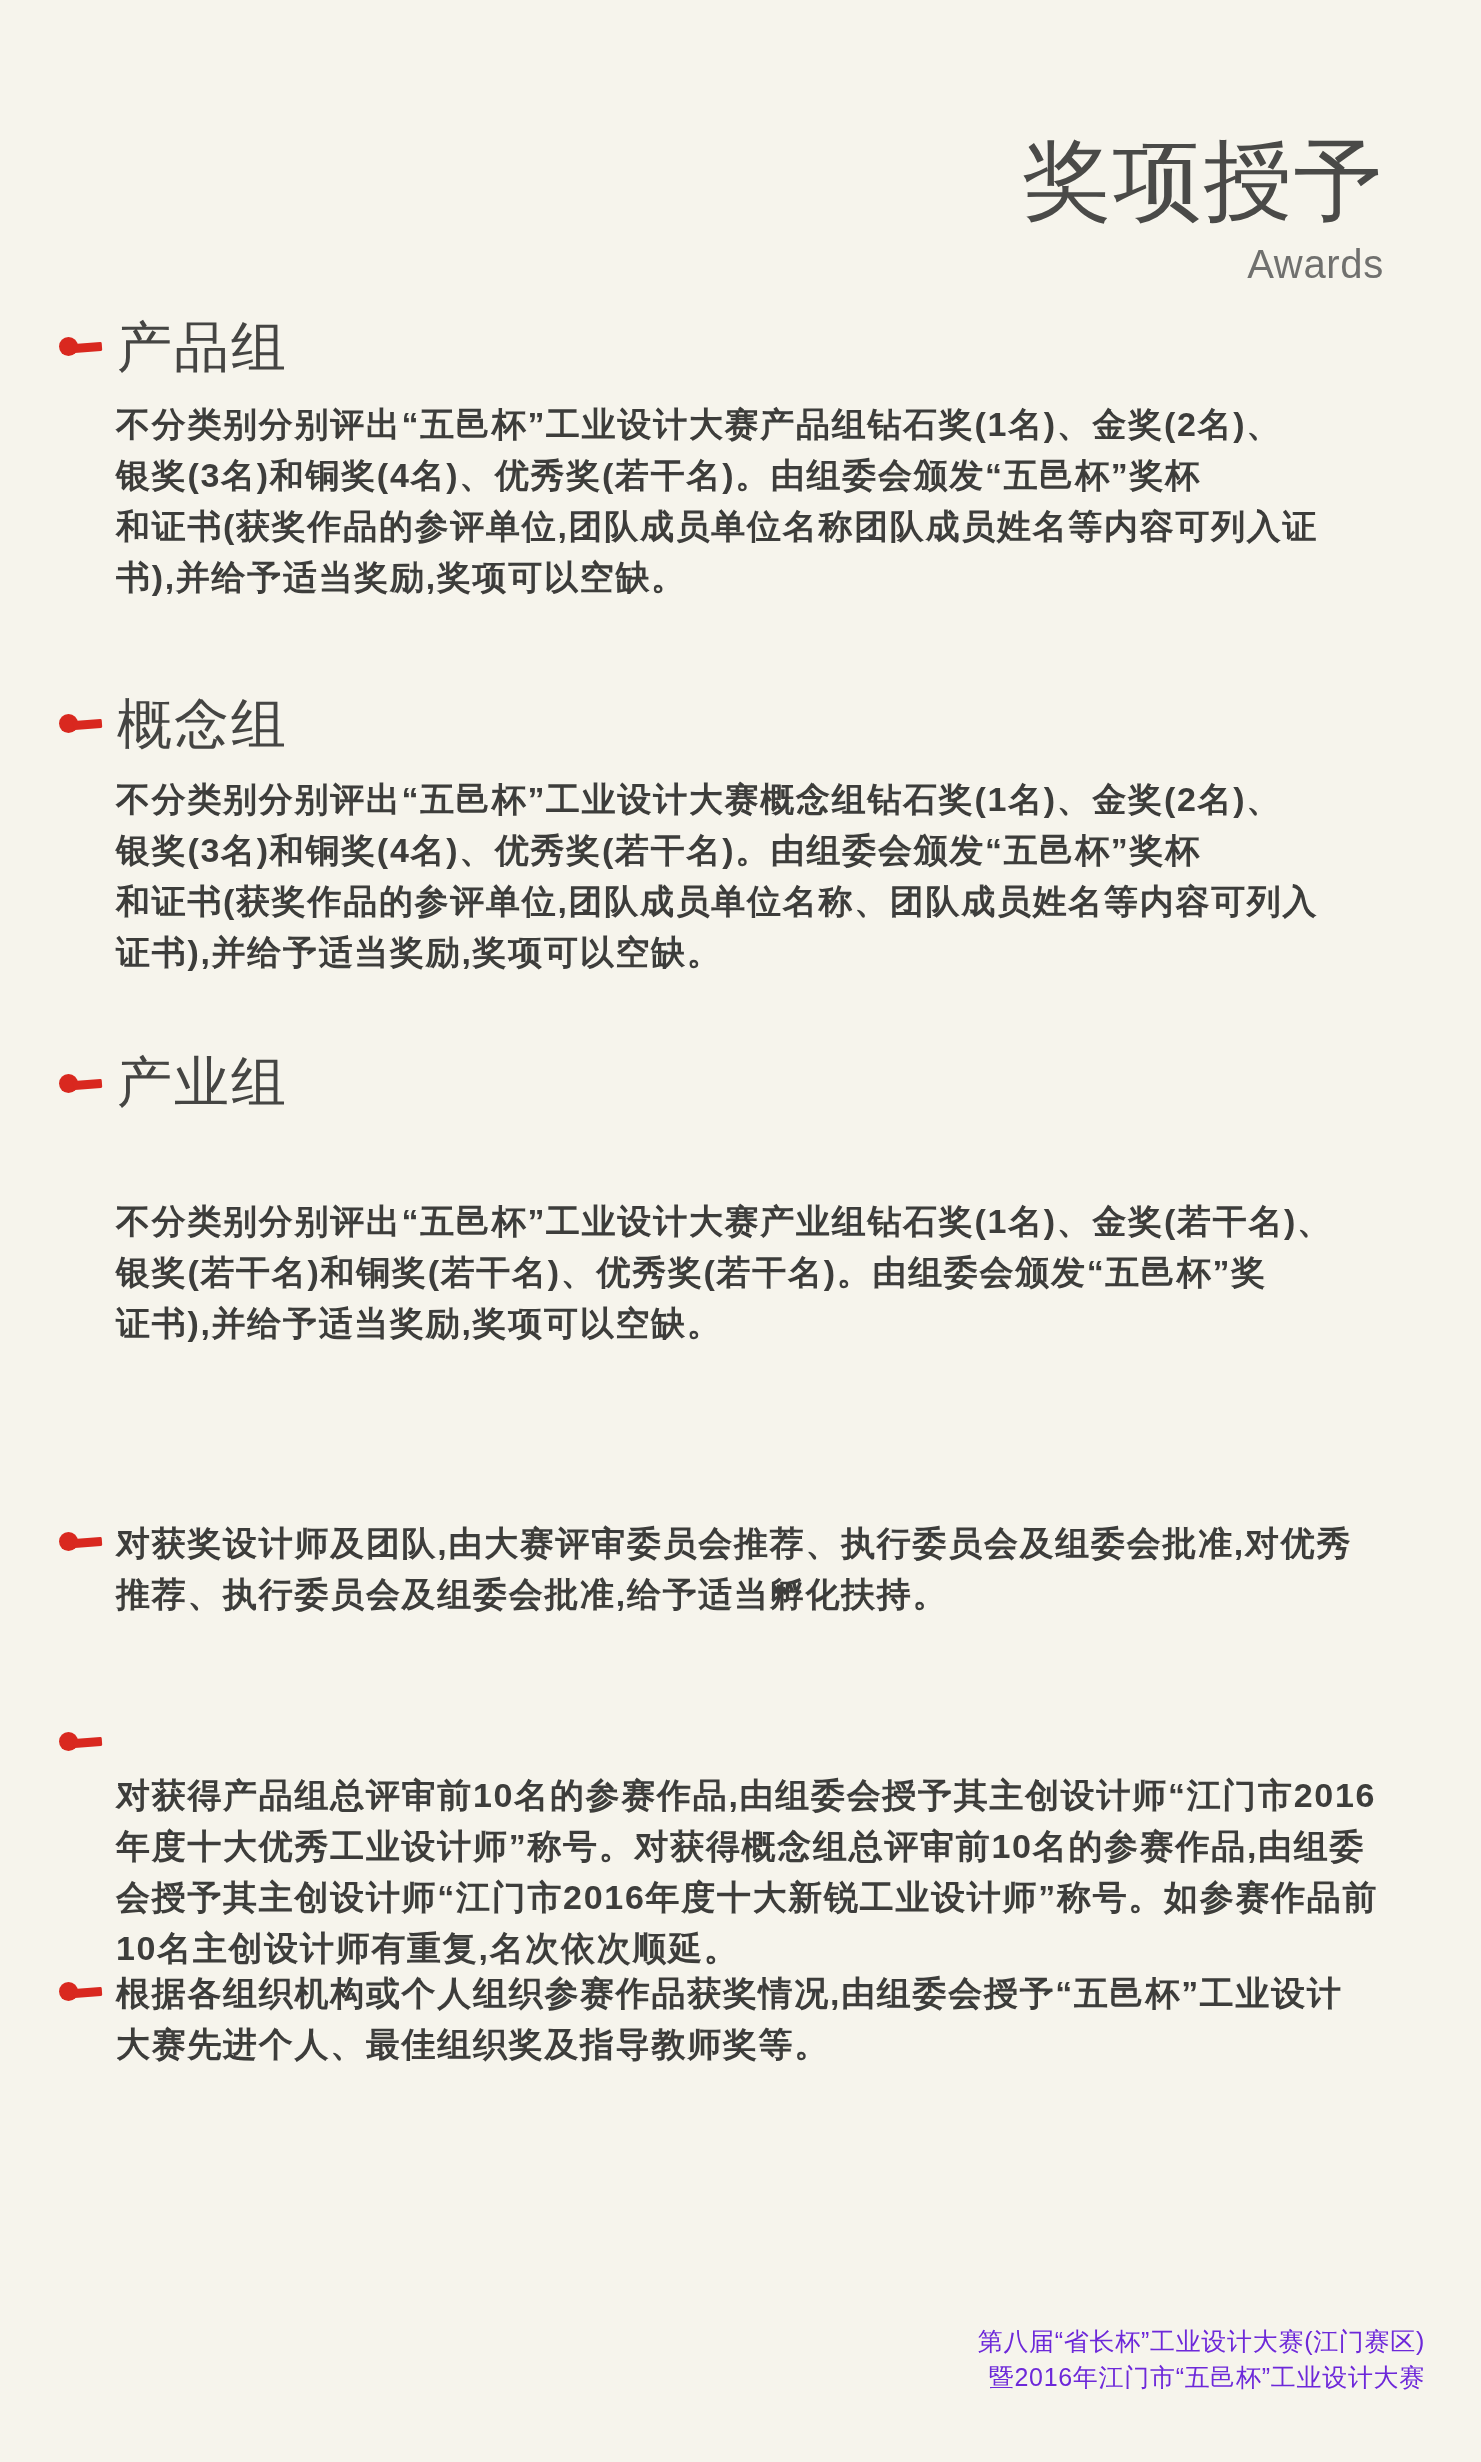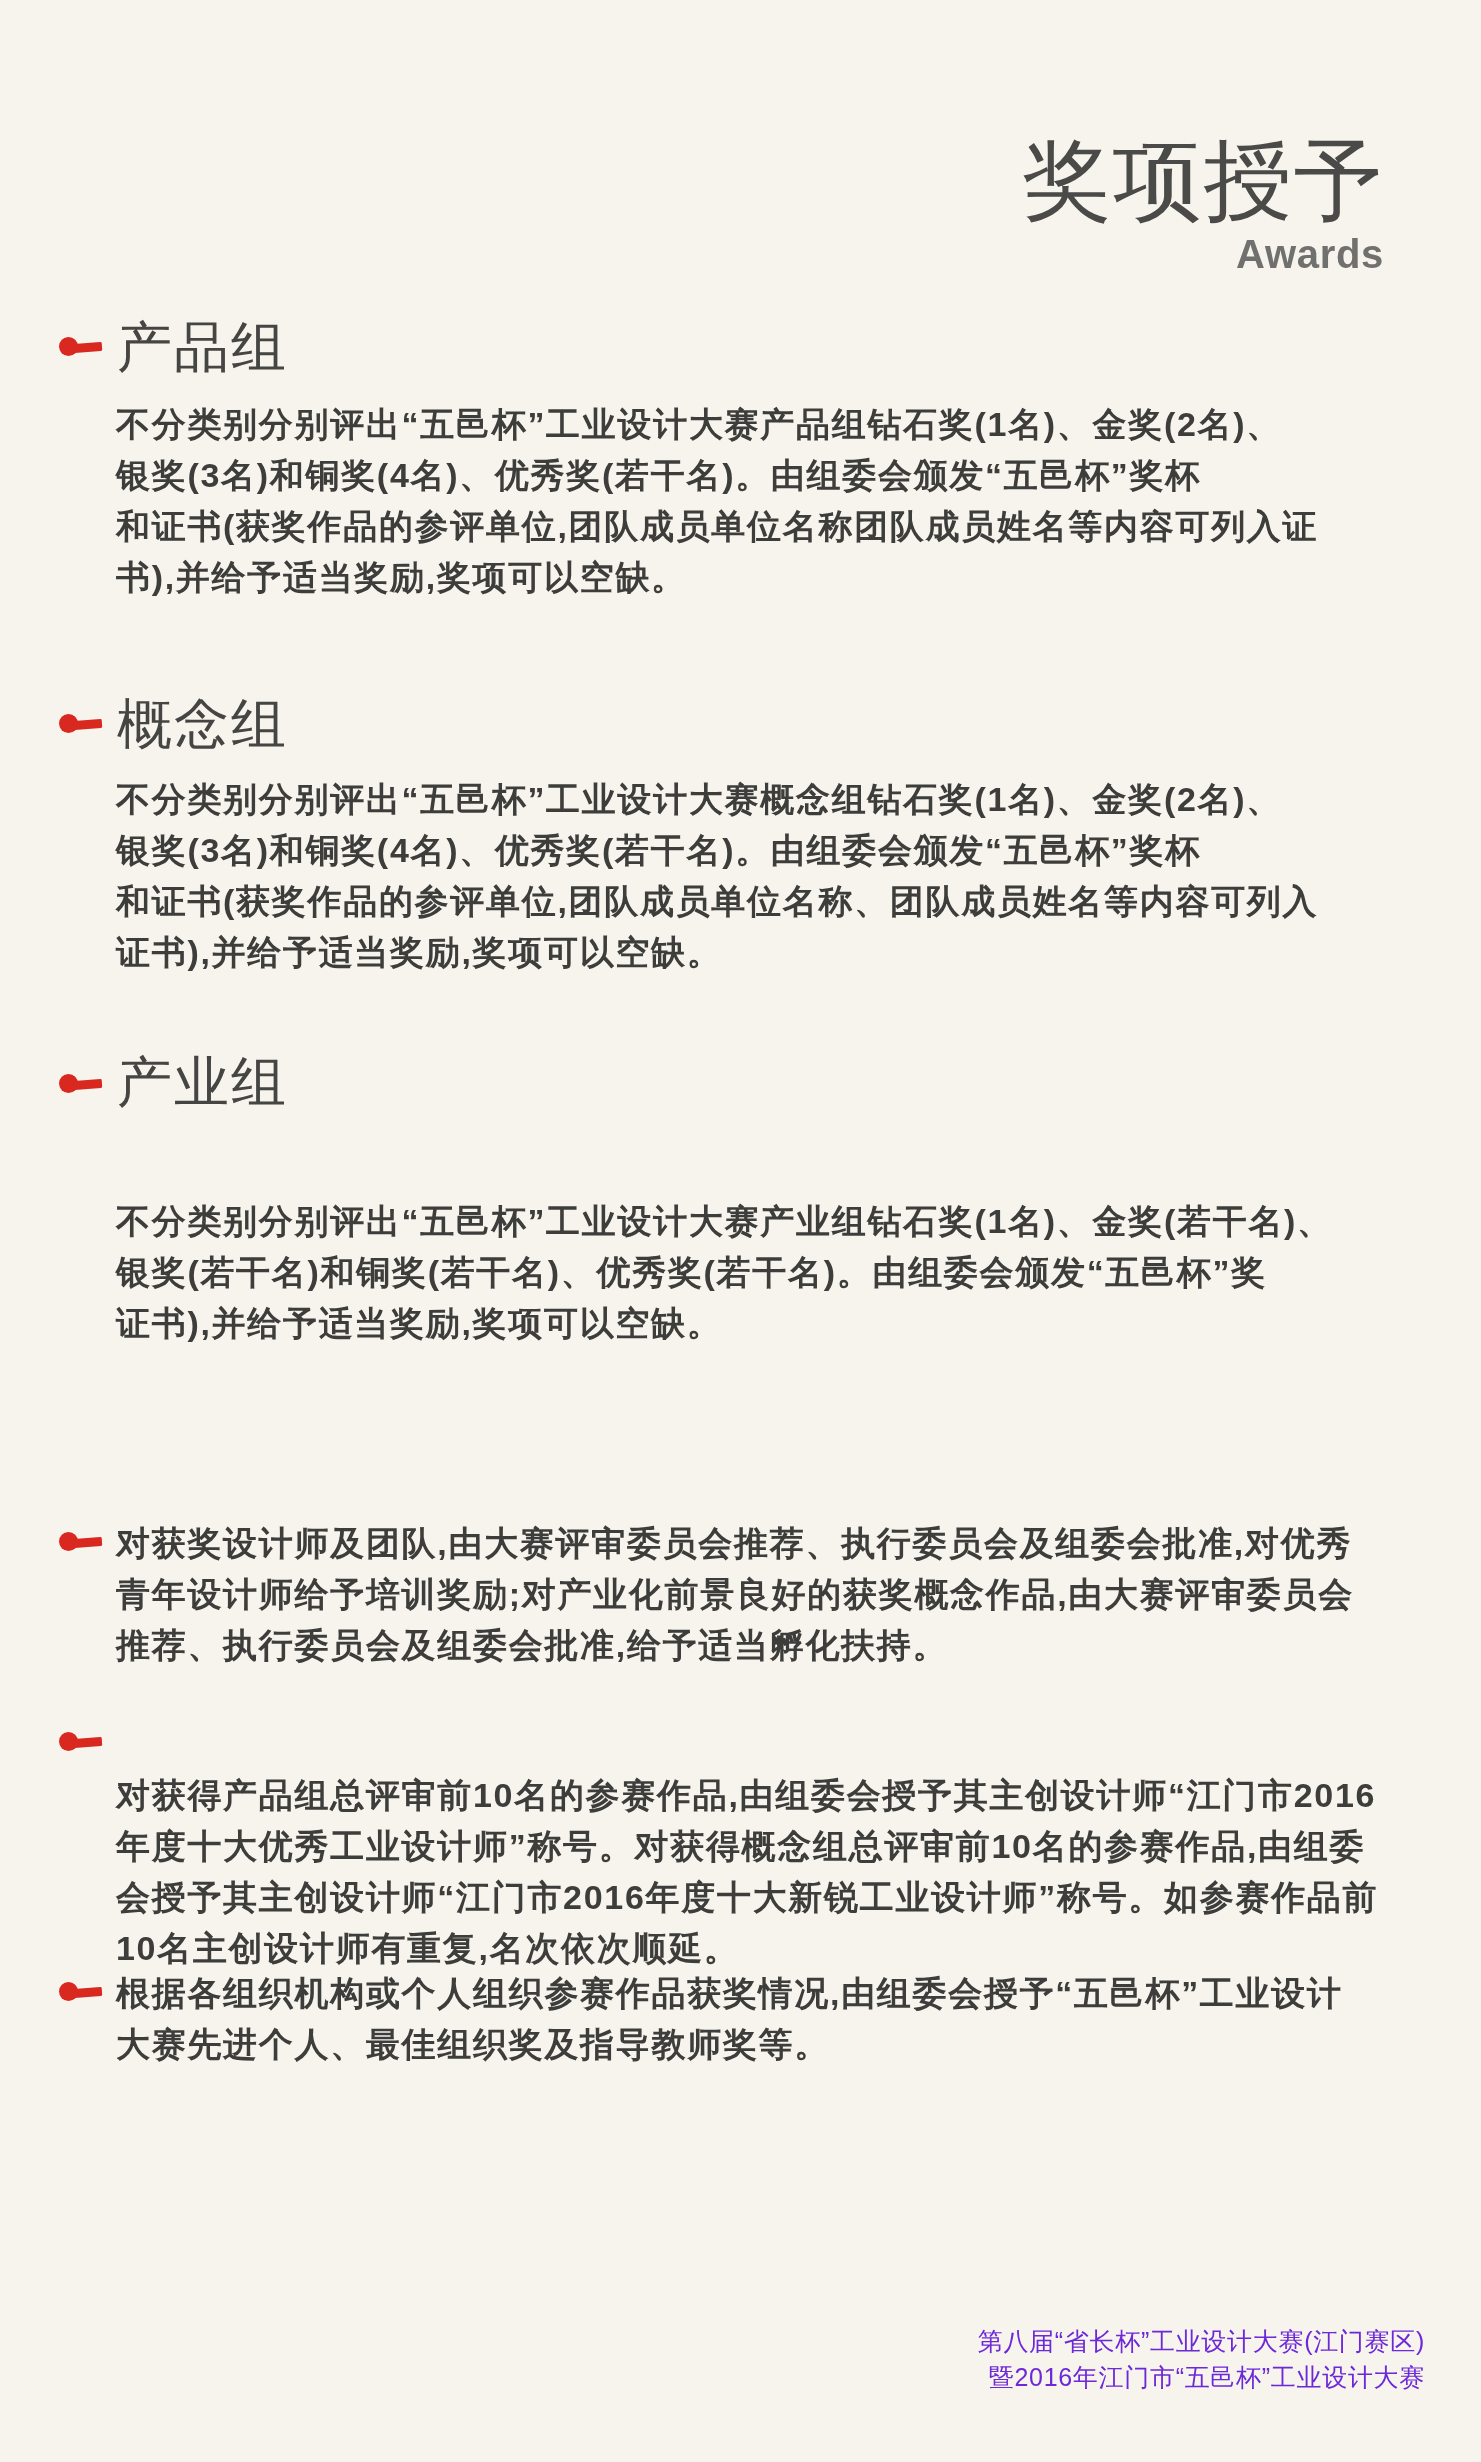--- a/index.html
+++ b/index.html
@@ -13,21 +13,21 @@
   .page { position:absolute; inset:0;padding-left:18px; }
 
   
   .title-block { position:absolute; top:131px; right:98px; text-align:right; }
   .page-title {
     font-size:89px; line-height:1.12; color:#4a4a48;
     letter-spacing:1.4px; font-weight:400; white-space:nowrap;
   }
   .page-subtitle {
     font-size:40px; line-height:1.15; color:#70706e;
-    margin-top:0; letter-spacing:0.7px; font-weight:700;
+    margin-top:10px; letter-spacing:0.7px; font-weight:400;
   }
 
   
   .pin { position:absolute; left:59px; width:45px; height:19px; }
   .pin .ball {
     position:absolute; left:0; top:0; width:19px; height:19px;
     border-radius:50%; background:#d9281f;
   }
   .pin .stem {
     position:absolute; left:14.3px; top:5.5px; width:29px; height:8.9px;
@@ -116,21 +116,20 @@
     <div class="line">银奖(若干名)和铜奖(若干名)、优秀奖(若干名)。由组委会颁发“五邑杯”奖</div>
     <div class="line">证书),并给予适当奖励,奖项可以空缺。</div>
   </div>
 
   <span class="pin pin-4">
     <span class="ball"></span>
     <span class="stem"></span>
   </span>
   <div class="para n-4">
     <div class="line">对获奖设计师及团队,由大赛评审委员会推荐、执行委员会及组委会批准,对优秀</div>
-    <div class="line">青年设计师给予培训奖励;对产业化前景良好的获奖概念作品,由大赛评审委员会</div>
     <div class="line">推荐、执行委员会及组委会批准,给予适当孵化扶持。</div>
   </div>
 
   <span class="pin pin-5">
     <span class="ball"></span>
     <span class="stem"></span>
   </span>
   <div class="para n-5">
     <div class="line">对获得产品组总评审前10名的参赛作品,由组委会授予其主创设计师“江门市2016</div>
     <div class="line">年度十大优秀工业设计师”称号。对获得概念组总评审前10名的参赛作品,由组委</div>

